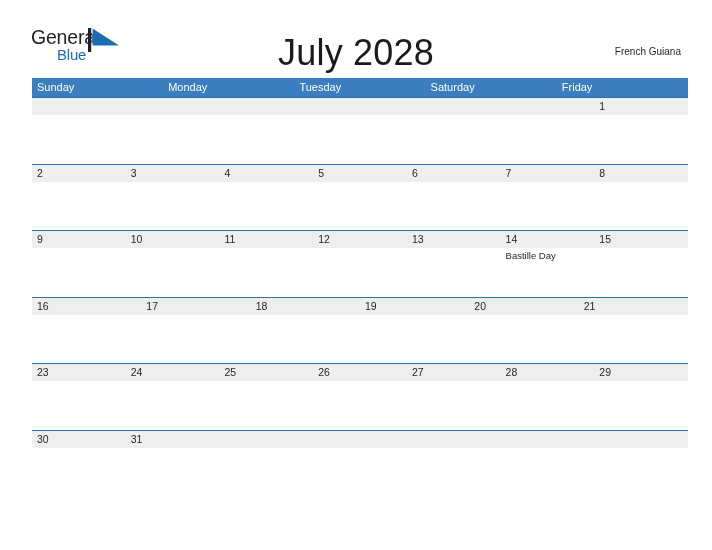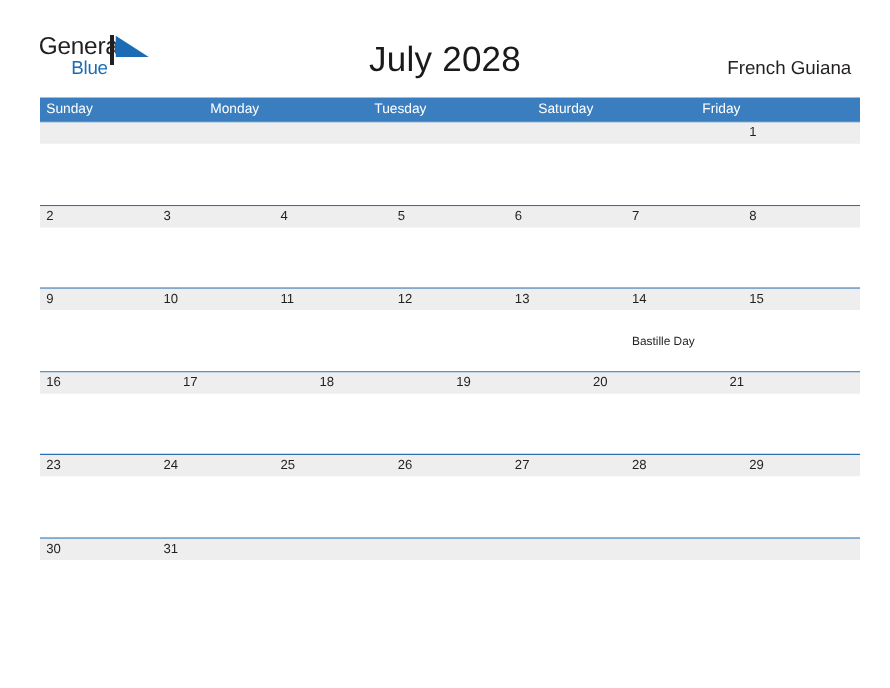--- a/index.html
+++ b/index.html
@@ -57,31 +57,31 @@
     width: 36px;
     height: 24px;
   }
 
   .month-title {
     position: absolute;
     left: 0;
     right: 0;
     top: 32px;
     text-align: center;
-    font-size: 28px;
+    font-size: 36px;
     color: #1a1a1a;
     font-weight: normal;
     letter-spacing: 0.2px;
   }
 
   .locale-label {
     position: absolute;
     right: 31px;
     top: 46px;
-    font-size: 15px;
+    font-size: 10px;
     color: #231f20;
   }
 
   
   .calendar {
     position: absolute;
     left: 32px;
     top: 78px;
     width: 656px;
   }
@@ -141,21 +141,21 @@
     line-height: 17px;
     color: #231f20;
     height: 17px;
   }
   .day-event {
     position: relative;
     display: block;
     font-size: 9.5px;
     line-height: 13px;
     color: #231f20;
-    margin-top: 19px;
+    margin-top: 1px;
     white-space: nowrap;
   }
   .day-cell.empty .day-number { color: transparent; }
 </style>
 </head>
 <body>
 
 <div class="page-header">
 
   <div class="logo">

